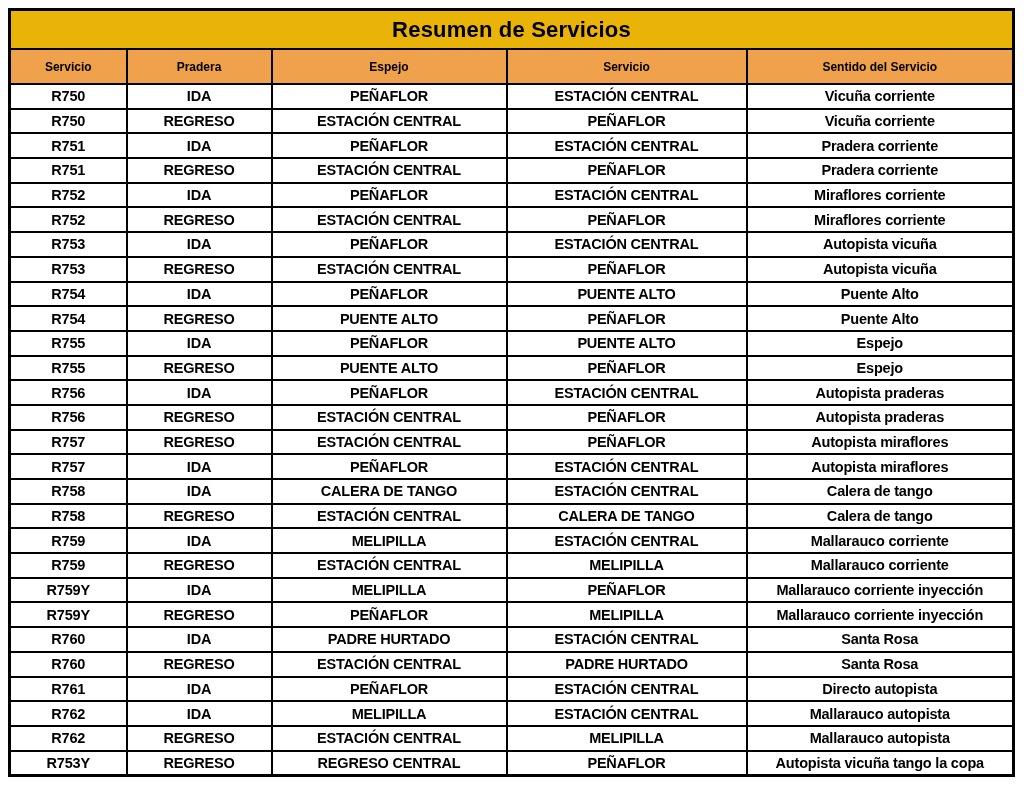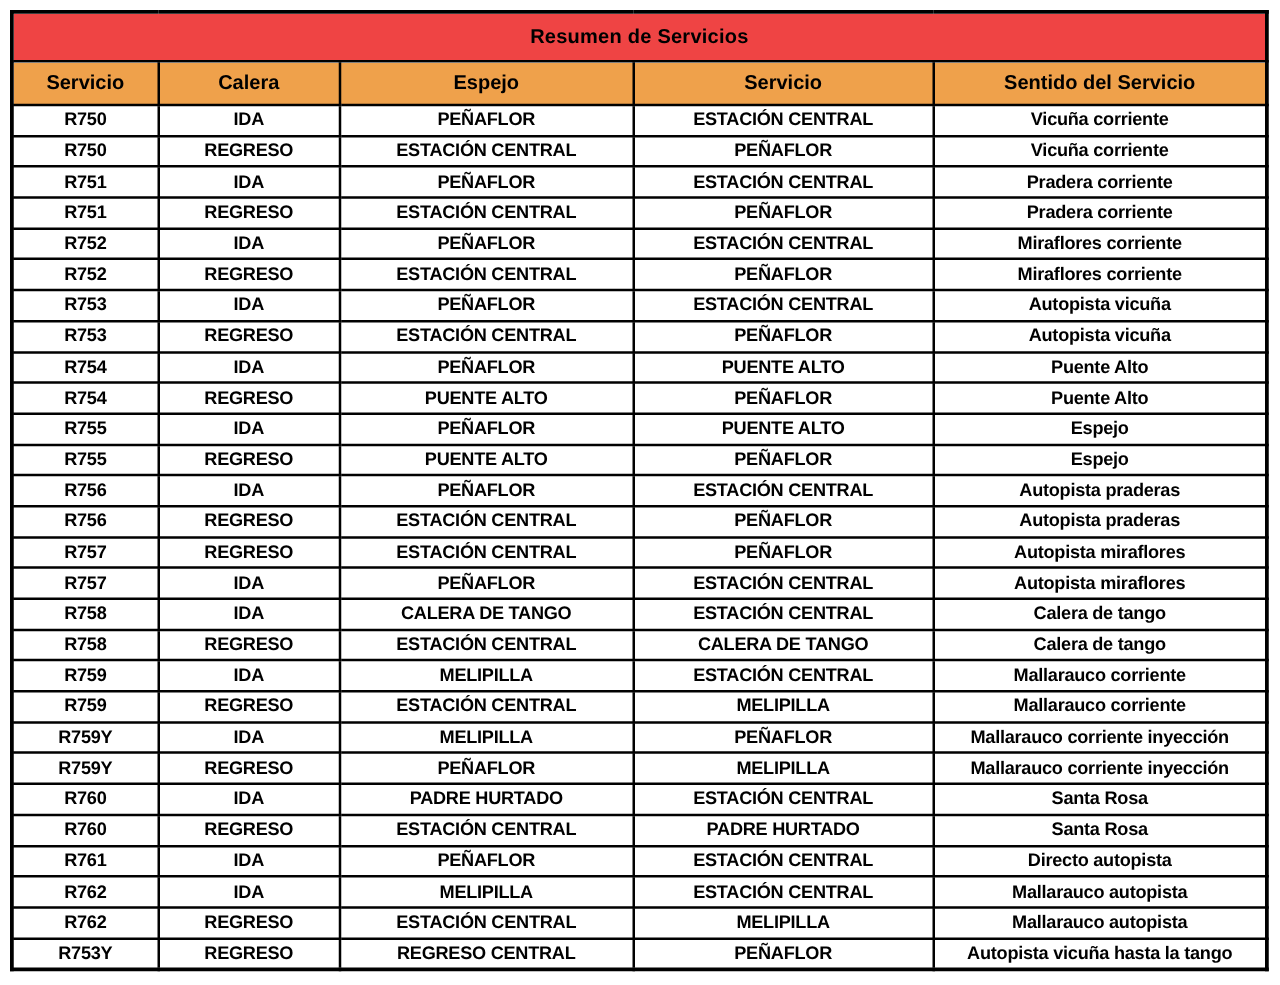--- a/index.html
+++ b/index.html
@@ -25,30 +25,30 @@
   table.services th,
   table.services td {
     border: 2px solid #000000;
     text-align: center;
     vertical-align: middle;
     padding: 0 2px;
     white-space: nowrap;
     overflow: hidden;
   }
   th.title-cell {
-    background: #ef4444;
+    background: #eab308;
     height: 37px;
-    font-size: 16px;
+    font-size: 22px;
     font-weight: bold;
     letter-spacing: 0.2px;
   }
   th.col-header {
     background: #EFA14B;
     height: 33px;
-    font-size: 16px;
+    font-size: 12px;
     font-weight: bold;
   }
   tbody td {
     height: 22.7px;
     font-size: 14.5px;
     font-weight: bold;
     letter-spacing: -0.2px;
   }
 </style>
 </head>
@@ -62,21 +62,21 @@
       <col style="width:235px">
       <col style="width:240px">
       <col style="width:267px">
     </colgroup>
     <thead>
       <tr>
         <th class="title-cell" colspan="5">Resumen de Servicios</th>
       </tr>
       <tr>
         <th class="col-header">Servicio</th>
-        <th class="col-header">Calera</th>
+        <th class="col-header">Pradera</th>
         <th class="col-header">Espejo</th>
         <th class="col-header">Servicio</th>
         <th class="col-header">Sentido del Servicio</th>
       </tr>
     </thead>
     <tbody>
         <tr>
           <td>R750</td>
           <td>IDA</td>
           <td>PEÑAFLOR</td>
@@ -263,17 +263,17 @@
           <td>REGRESO</td>
           <td>ESTACIÓN CENTRAL</td>
           <td>MELIPILLA</td>
           <td>Mallarauco autopista</td>
         </tr>
         <tr>
           <td>R753Y</td>
           <td>REGRESO</td>
           <td>REGRESO CENTRAL</td>
           <td>PEÑAFLOR</td>
-          <td>Autopista vicuña hasta la tango</td>
+          <td>Autopista vicuña tango la copa</td>
         </tr>
       </tbody>
   </table>
 </div>
 
 </body></html>

